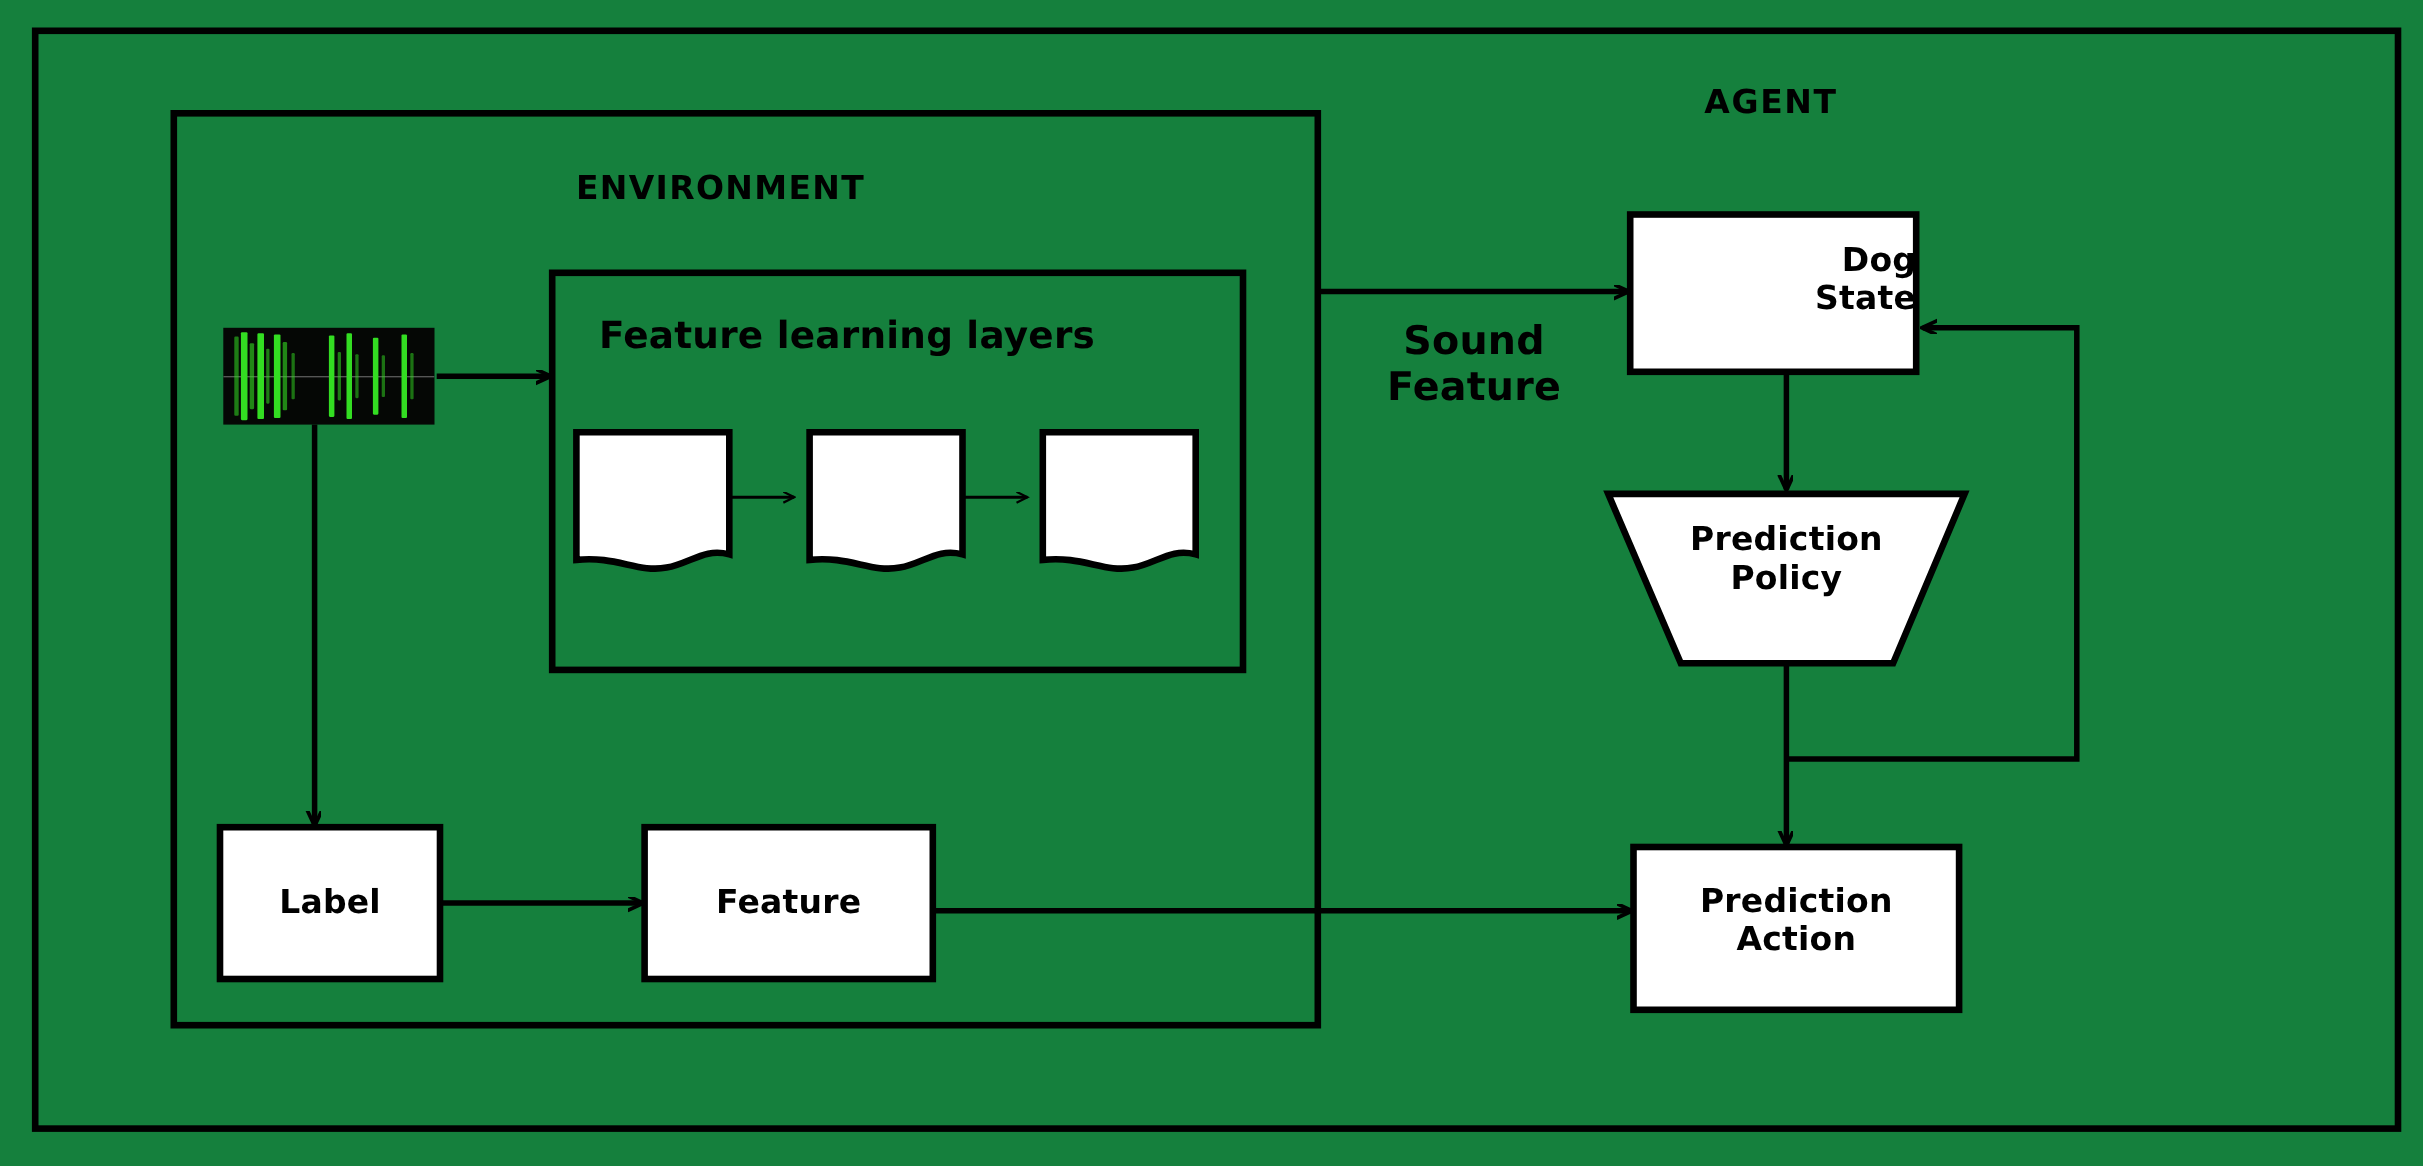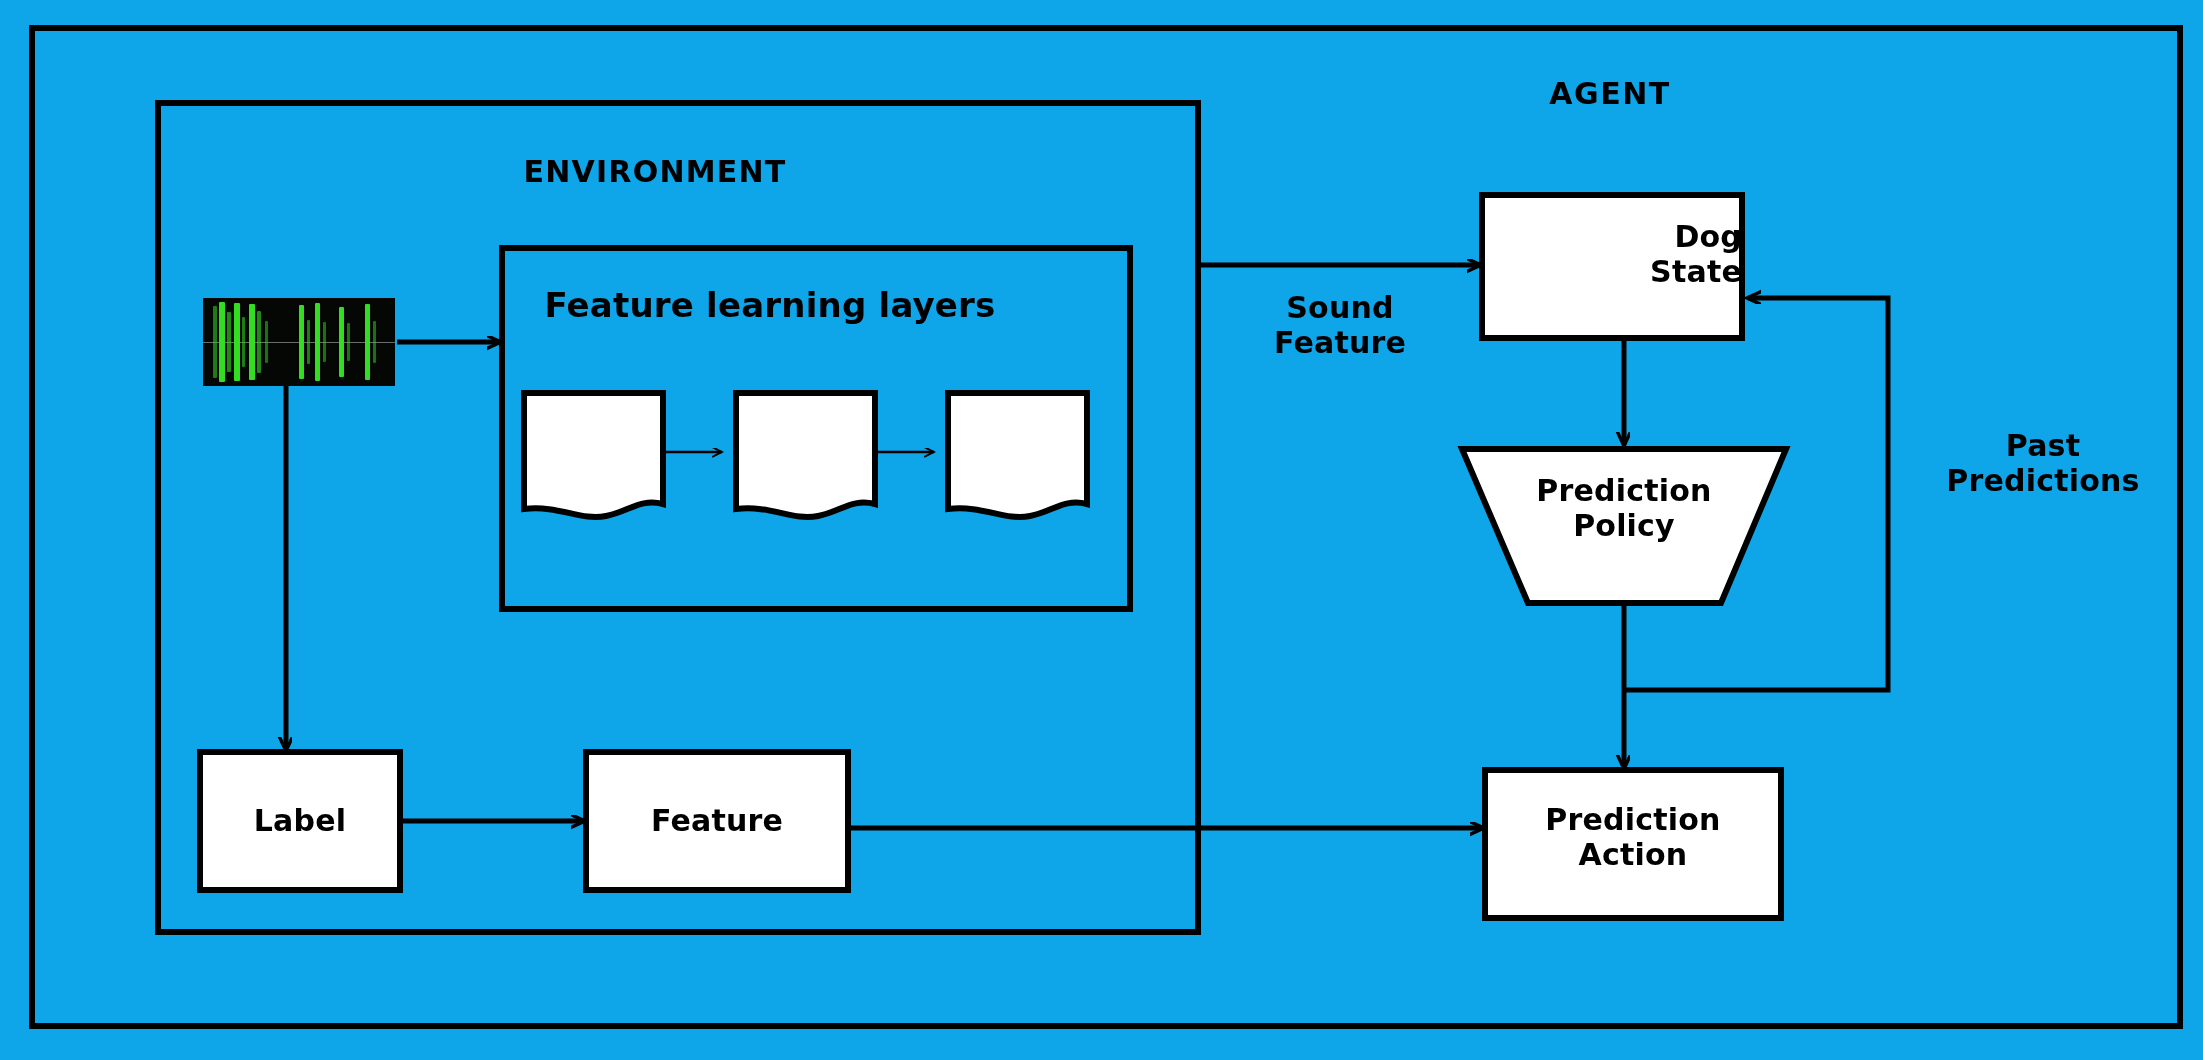--- a/index.html
+++ b/index.html
@@ -4,21 +4,21 @@
 <style>
   html, body {
     margin: 0;
     padding: 0;
     background: #ffffff;
   }
   #canvas {
     position: relative;
     width: 2203px;
     height: 1060px;
-    background: #0ea5e9;
+    background: #15803d;
     font-family: "DejaVu Sans", sans-serif;
     overflow: hidden;
   }
   .svg-layer {
     position: absolute;
     top: 0;
     left: 0;
     width: 2203px;
     height: 1060px;
   }
@@ -28,21 +28,21 @@
     color: #000000;
     text-align: center;
     line-height: 1.18;
     white-space: pre-line;
     letter-spacing: 0.2px;
     user-select: none;
   }
   .lbl-outer { font-size: 30px; letter-spacing: 1.5px; }
   .lbl-section { font-size: 30px; letter-spacing: 1.2px; }
   .lbl-box { font-size: 30px; }
-  .lbl-edge { font-size: 30px; }
+  .lbl-edge { font-size: 36px; }
   .lbl-feature { font-size: 34px; }
 
   #waveform {
     position: absolute;
     left: 203px;
     top: 298px;
     width: 192px;
     height: 88px;
     background: #050705;
     overflow: hidden;
@@ -152,16 +152,14 @@
 
   <div class="lbl lbl-box" style="left:1482px; top:219px; width:260px;text-align:right;">Dog
 State</div>
 
   <div class="lbl lbl-box" style="left:1484px; top:473px; width:280px;">Prediction
 Policy</div>
 
   <div class="lbl lbl-box" style="left:1485px; top:802px; width:296px;">Prediction
 Action</div>
 
-  <div class="lbl lbl-edge" style="left:1908px; top:428px; width:270px;">Past
-Predictions</div>
 
 </div>
 
 </body></html>

